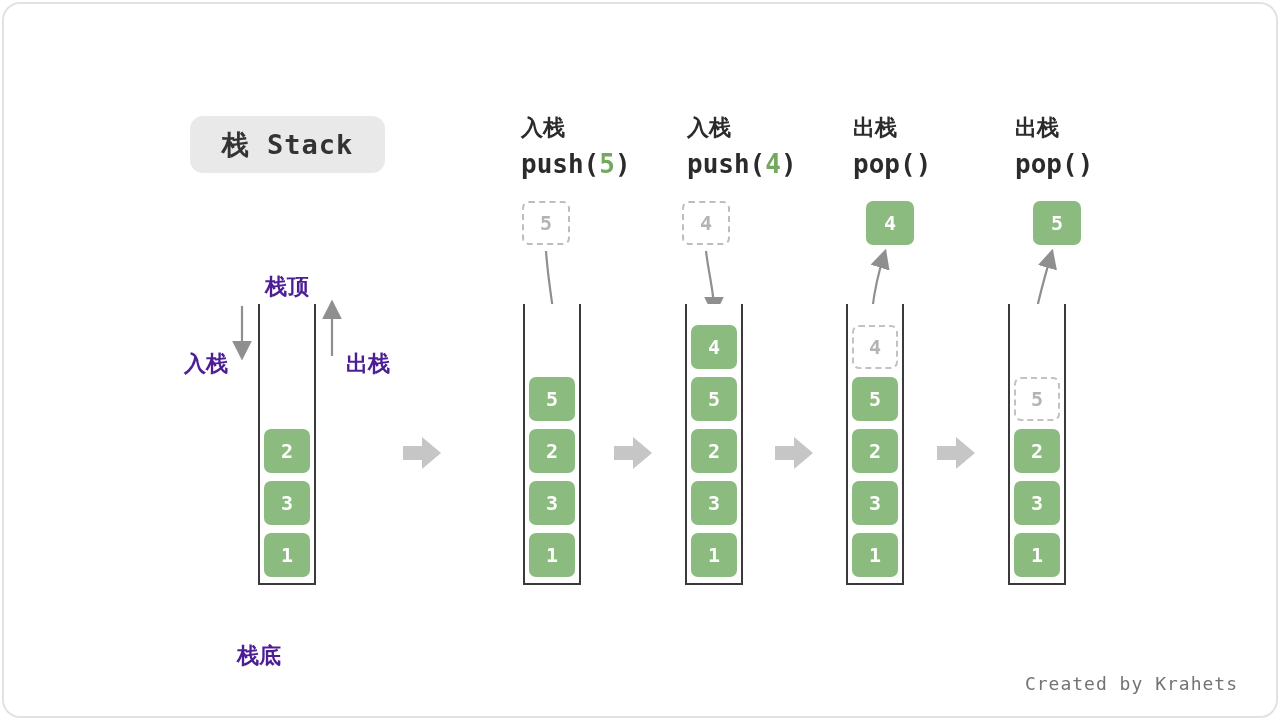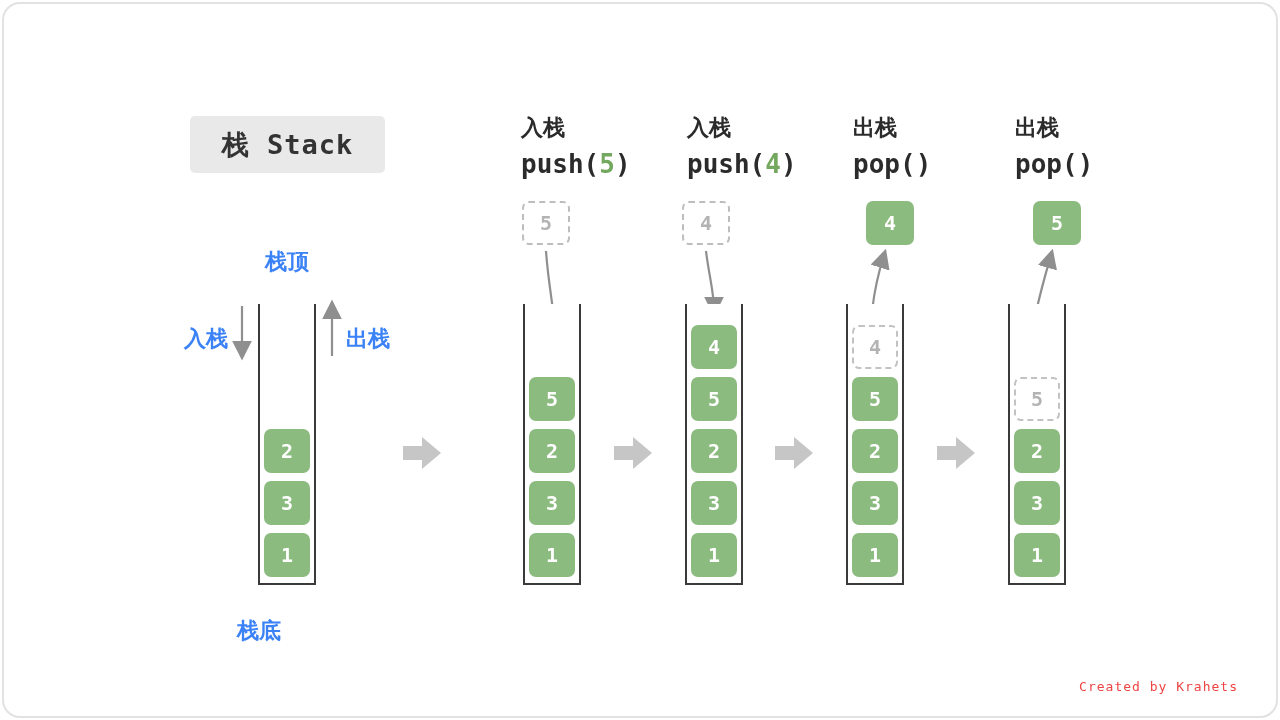--- a/index.html
+++ b/index.html
@@ -25,21 +25,21 @@
     position: absolute;
     left: 0; top: 0;
     width: 1280px; height: 720px;
     pointer-events: none;
   }
   .title-box {
     position: absolute;
     left: 186px; top: 112px;
     width: 195px; height: 57px;
     background: var(--title-bg, #e9e9e9);
-    border-radius: 5px;
+    border-radius: 13px;
     display: flex; align-items: center; justify-content: center;
     font-size: 27px; font-weight: 700; color: #333333;
     letter-spacing: 1px;
   }
   .op {
     position: absolute; top: 106px;
   }
   .op-action {
     font-family: "DejaVu Sans", sans-serif;
     font-weight: 700; font-size: 22px; color: #2b2b2b;
@@ -90,35 +90,35 @@
     box-sizing: border-box;
   }
   .cell.ghost {
     background: #ffffff;
     border: 2px dashed #c2c2c2;
     color: #b3b3b3;
   }
   .side-label {
     position: absolute;
     font-family: "DejaVu Sans", sans-serif;
-    font-weight: 700; font-size: 22px; color: #3b82f6;
+    font-weight: 700; font-size: 22px; color: #4c1d95; margin-top: 25px;
   }
   .lbl-top    { left: 233px; top: 243px; width: 100px; text-align: center; }
   .lbl-bottom { left: 233px; top: 612px; width: 100px; text-align: left; }
   .lbl-push   { left: 180px; top: 320px; }
   .lbl-pop    { left: 342px; top: 320px; }
   .step-arrow {
     position: absolute; top: 432px;
     width: 38px; height: 34px;
   }
   .watermark {
     position: absolute;
     right: 38px; bottom: 22px;
-    font-size: 13px;
-    color: #ef4444;
+    font-size: 18px;
+    color: #737373;
     letter-spacing: 1px;
   }
 </style>
 </head>
 <body>
 
 <div class="canvas">
 
   <svg class="overlay" width="1280" height="720" viewBox="0 0 1280 720">
     <defs>

